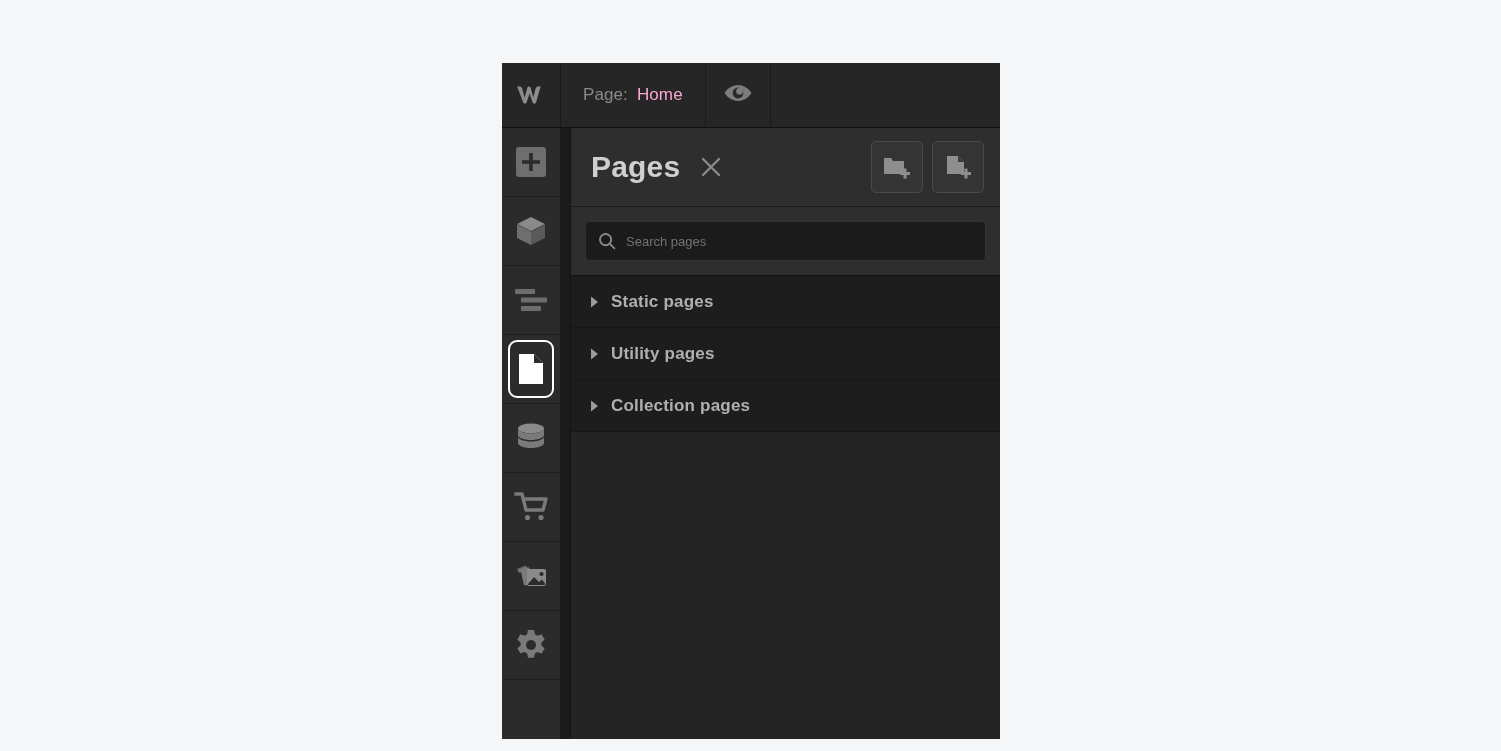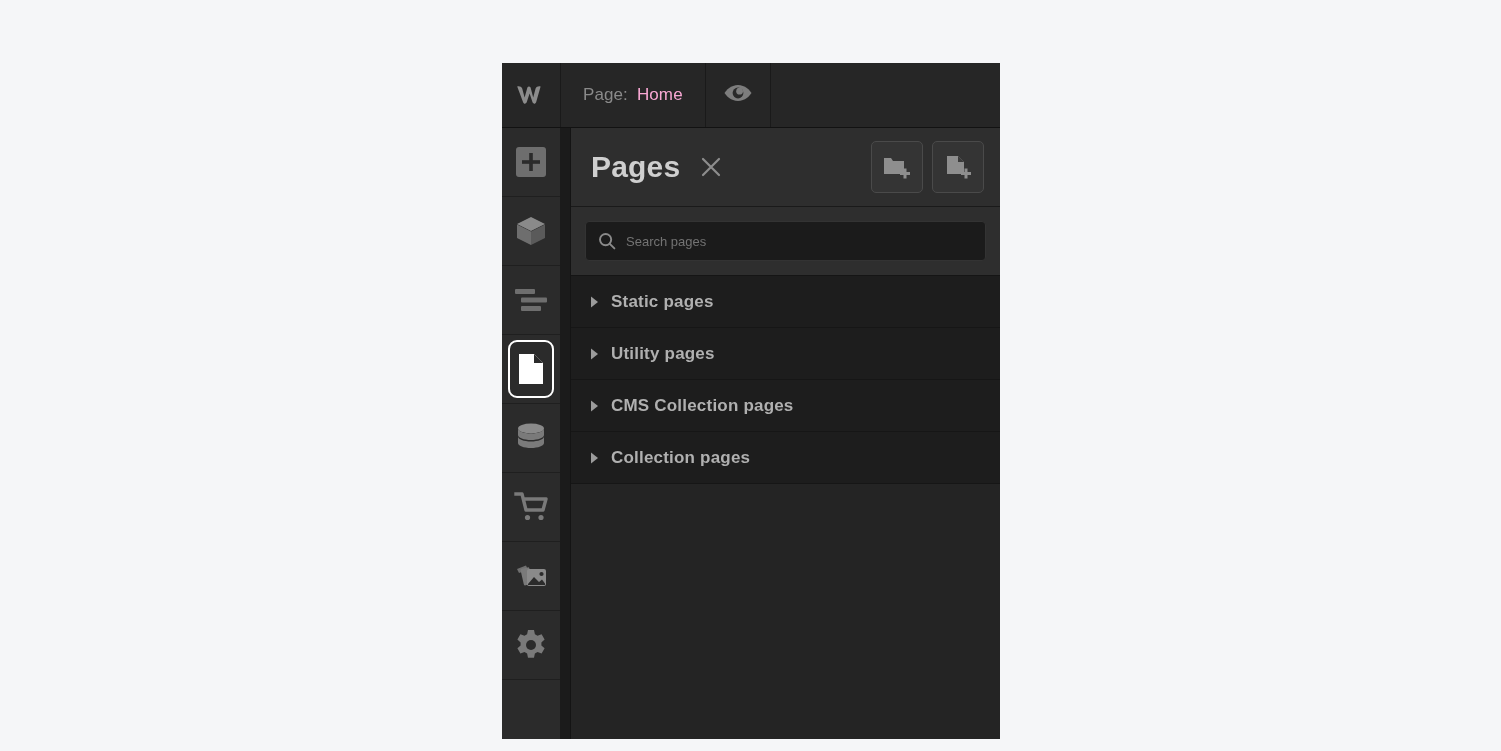--- a/index.html
+++ b/index.html
@@ -419,35 +419,27 @@
 
         <div class="group-row">
           <span class="caret">
             <svg width="9" height="12" viewBox="0 0 9 12" aria-hidden="true">
               <path d="M1 0.5 L8 6 L1 11.5 Z" fill="#9b9b9b"></path>
             </svg>
           </span>
           <span class="group-label">Utility pages</span>
         </div>
 
+
         <div class="group-row">
           <span class="caret">
             <svg width="9" height="12" viewBox="0 0 9 12" aria-hidden="true">
               <path d="M1 0.5 L8 6 L1 11.5 Z" fill="#9b9b9b"></path>
             </svg>
           </span>
-          <span class="group-label">CMS Collection pages</span>
-        </div>
-
-        <div class="group-row">
-          <span class="caret">
-            <svg width="9" height="12" viewBox="0 0 9 12" aria-hidden="true">
-              <path d="M1 0.5 L8 6 L1 11.5 Z" fill="#9b9b9b"></path>
-            </svg>
-          </span>
           <span class="group-label">Collection pages</span>
         </div>
 
         <div class="list-empty"></div>
       </div>
 
     </div>
   </div>
 </div>
 

